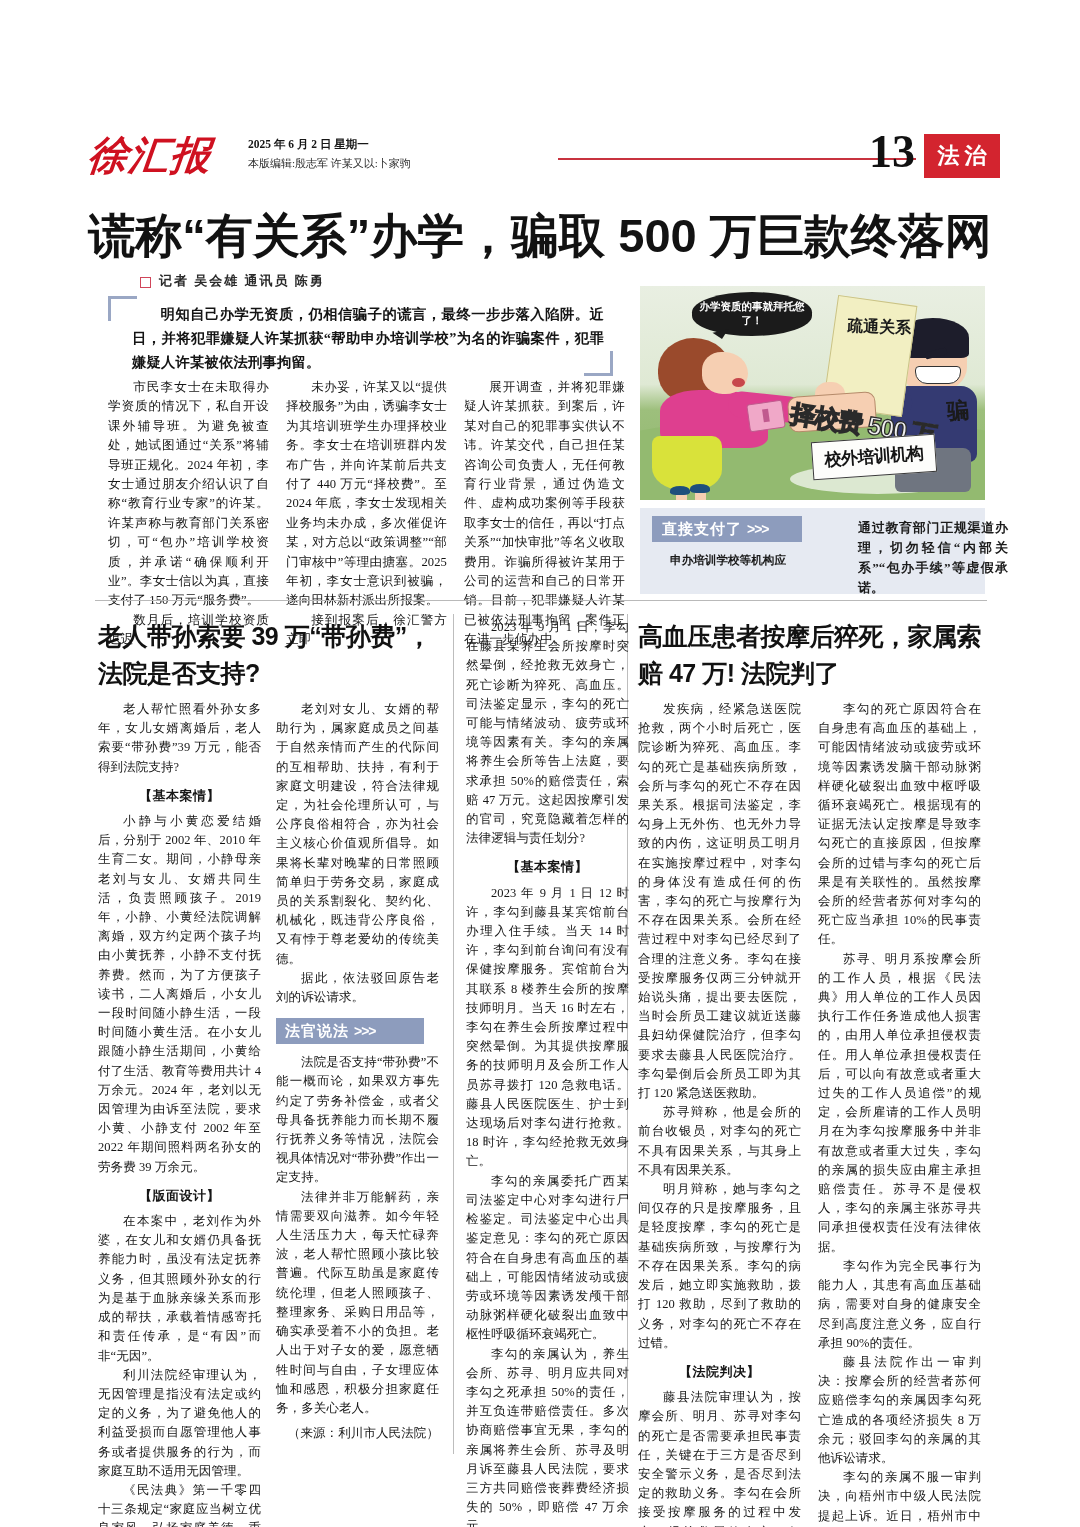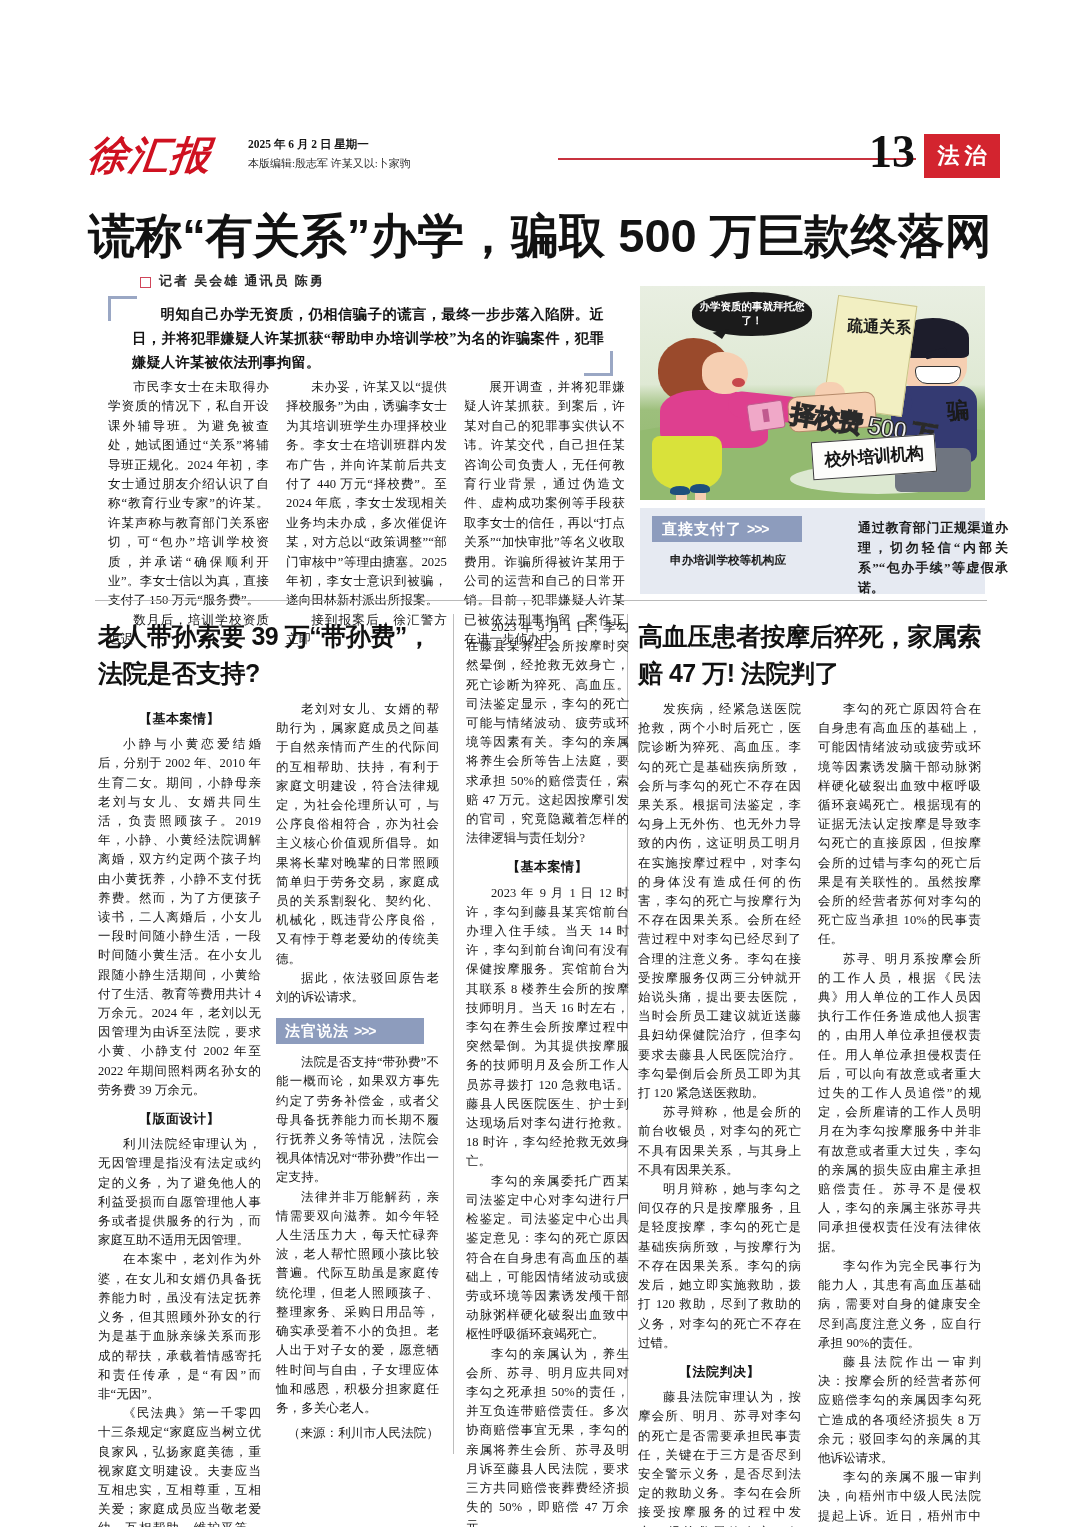--- a/index.html
+++ b/index.html
@@ -724,25 +724,26 @@
   </div>
 
   <div class="hr-main"></div>
   <div class="vrule vr1"></div>
   <div class="vrule vr2"></div>
 
   <div class="h2-left">老人带孙索要 39 万“带孙费”，法院是否支持?</div>
   <div class="h2-right">高血压患者按摩后猝死，家属索赔 47 万! 法院判了</div>
 
   <div class="lowcol c1">
+    <p>老人帮忙照看外孙女多年，女儿女婿离婚后，老人索要“带孙费”39 万元，能否得到法院支持?</p>
     <p class="sub">【基本案情】</p>
     <p>小静与小黄恋爱结婚后，分别于 2002 年、2010 年生育二女。期间，小静母亲老刘与女儿、女婿共同生活，负责照顾孩子。2019 年，小静、小黄经法院调解离婚，双方约定两个孩子均由小黄抚养，小静不支付抚养费。然而，为了方便孩子读书，二人离婚后，小女儿一段时间随小静生活，一段时间随小黄生活。在小女儿跟随小静生活期间，小黄给付了生活、教育等费用共计 4 万余元。2024 年，老刘以无因管理为由诉至法院，要求小黄、小静支付 2002 年至 2022 年期间照料两名孙女的劳务费 39 万余元。</p>
     <p class="sub">【版面设计】</p>
+    <p>在本案中，老刘作为外婆，在女儿和女婿仍具备抚养能力时，虽没有法定抚养义务，但其照顾外孙女的行为是基于血脉亲缘关系而形成的帮扶，承载着情感寄托和责任传承，是“有因”而非“无因”。</p>
     <p>利川法院经审理认为，无因管理是指没有法定或约定的义务，为了避免他人的利益受损而自愿管理他人事务或者提供服务的行为，而家庭互助不适用无因管理。</p>
-    <p>在本案中，老刘作为外婆，在女儿和女婿仍具备抚养能力时，虽没有法定抚养义务，但其照顾外孙女的行为是基于血脉亲缘关系而形成的帮扶，承载着情感寄托和责任传承，是“有因”而非“无因”。</p>
     <p>《民法典》第一千零四十三条规定“家庭应当树立优良家风，弘扬家庭美德，重视家庭文明建设。夫妻应当互相忠实，互相尊重，互相关爱；家庭成员应当敬老爱幼、互相帮助，维护平等、和睦、文明的婚姻家庭关系。”</p>
   </div>
 
   <div class="lowcol c2">
     <p>老刘对女儿、女婿的帮助行为，属家庭成员之间基于自然亲情而产生的代际间的互相帮助、扶持，有利于家庭文明建设，符合法律规定，为社会伦理所认可，与公序良俗相符合，亦为社会主义核心价值观所倡导。如果将长辈对晚辈的日常照顾简单归于劳务交易，家庭成员的关系割裂化、契约化、机械化，既违背公序良俗，又有悖于尊老爱幼的传统美德。</p>
     <p>据此，依法驳回原告老刘的诉讼请求。</p>
     <div class="tag-judge"><span>法官说法</span><span class="tip-arrows">&gt;&gt;&gt;</span></div>
     <p>法院是否支持“带孙费”不能一概而论，如果双方事先约定了劳务补偿金，或者父母具备抚养能力而长期不履行抚养义务等情况，法院会视具体情况对“带孙费”作出一定支持。</p>
     <p>法律并非万能解药，亲情需要双向滋养。如今年轻人生活压力大，每天忙碌奔波，老人帮忙照顾小孩比较普遍。代际互助虽是家庭传统伦理，但老人照顾孩子、整理家务、采购日用品等，确实承受着不小的负担。老人出于对子女的爱，愿意牺牲时间与自由，子女理应体恤和感恩，积极分担家庭任务，多关心老人。</p>
     <p class="src">（来源：利川市人民法院）</p>

